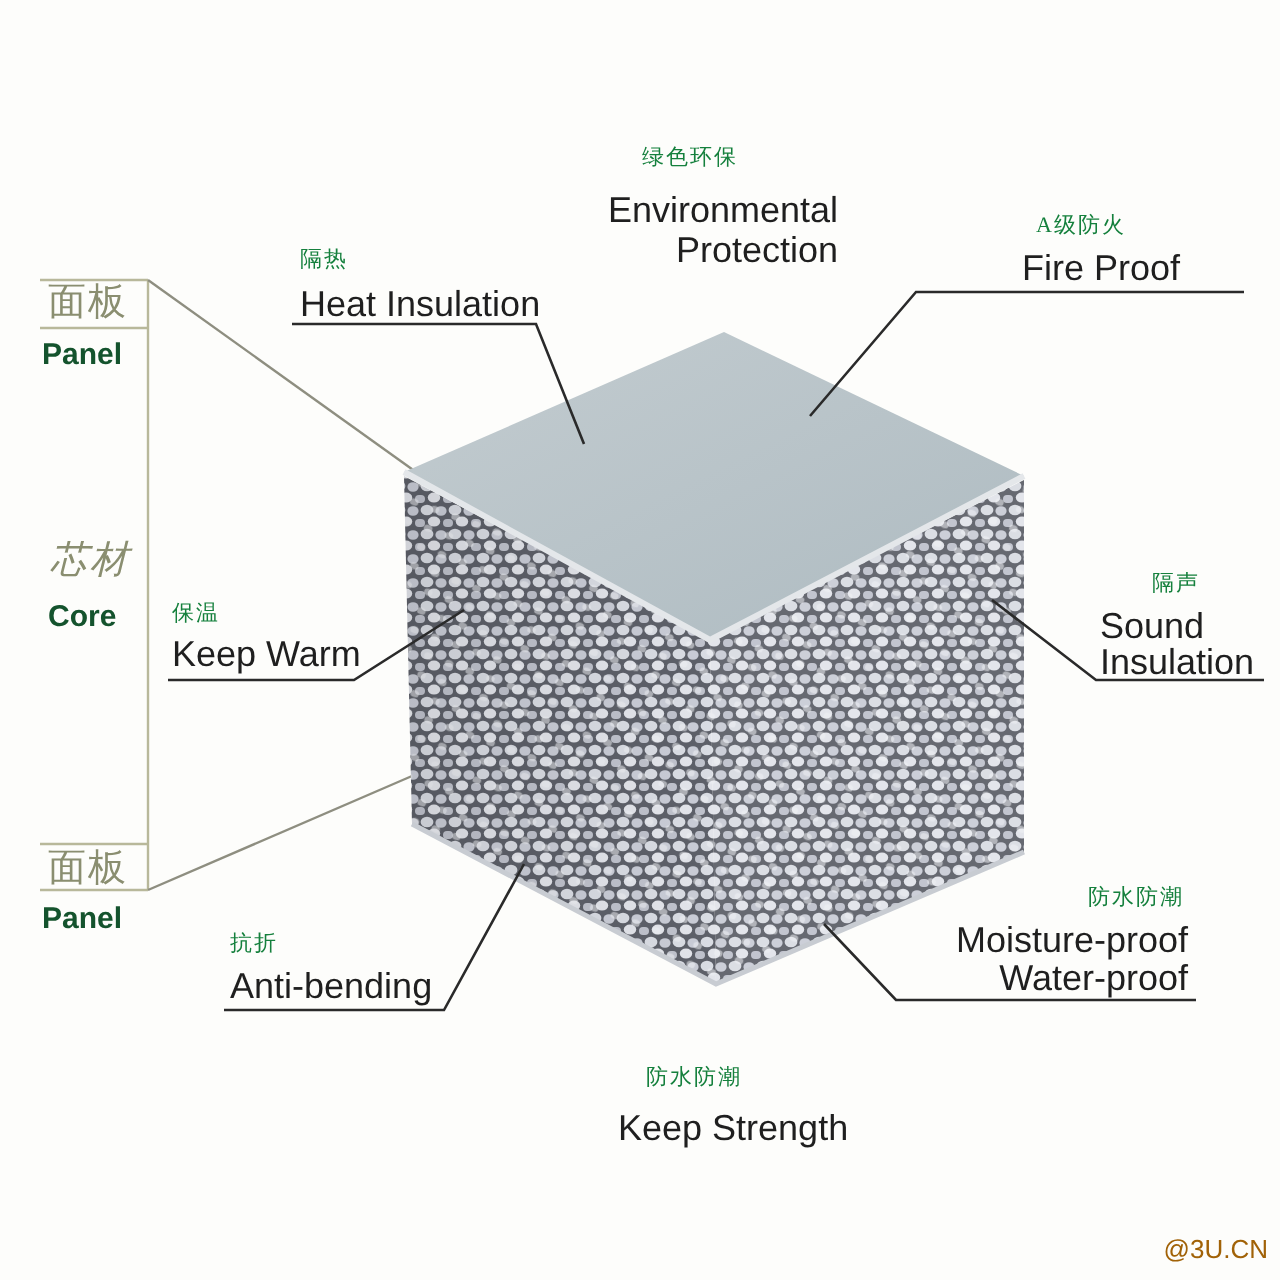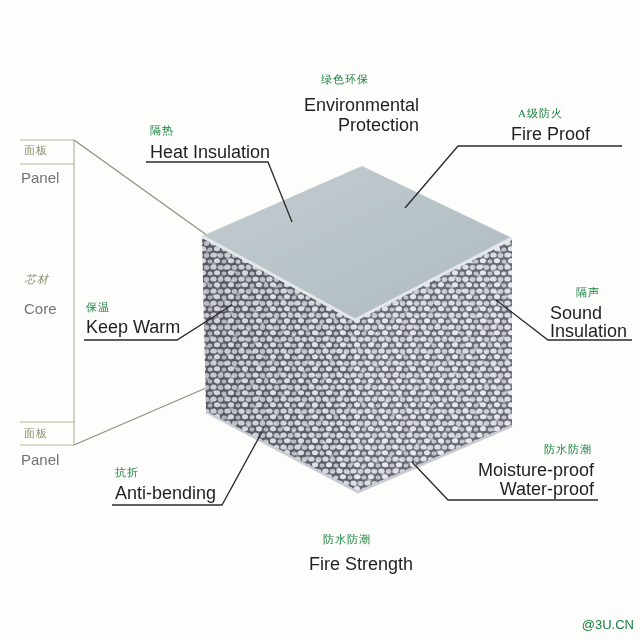--- a/index.html
+++ b/index.html
@@ -1,25 +1,25 @@
 <!DOCTYPE html>
 <html><head>
 <meta charset="utf-8">
 <style>
   html, body { margin:0; padding:0; }
   body { width:640px; height:640px; background:#fdfdfb; position:relative; overflow:hidden;
          font-family:"Liberation Sans", "DejaVu Sans", sans-serif; color:#1f1f1f; }
   .cn { font-family:Liberation Serif, serif; font-size:11px; color:#15803d; letter-spacing:1px; }
   .en { font-size:18px; color:#1f1f1f; }
-  .faded-cn { font-family:"DejaVu Serif", "Liberation Serif", serif; font-size:11px; color:#8a8e70; letter-spacing:1px; }
-  .faded-en { font-size:15px; color:#737373; }
+  .faded-cn { font-family:"DejaVu Serif", "Liberation Serif", serif; font-size:19px; color:#8a8e70; letter-spacing:1px; }
+  .faded-en { font-size:15px; color:#14532d;font-weight:bold; }
   svg.overlay { position:absolute; left:0; top:0; }
   .lbl { position:absolute; line-height:18px; }
   .right { }
-  .watermark { position:absolute; right:6px; bottom:8px; font-size:13px; color:#15803d; }
+  .watermark { position:absolute; right:6px; bottom:8px; font-size:13px; color:#a16207; }
 </style>
 </head>
 <body>
 
 <svg class="overlay" width="640" height="640" viewBox="0 0 640 640">
   <defs>
     <pattern id="beads" width="14" height="12" patternUnits="userSpaceOnUse">
       <rect width="14" height="12" fill="#5d6069"></rect>
       <ellipse cx="3.5" cy="3" rx="3.2" ry="2.6" fill="#d9dce3"></ellipse>
       <ellipse cx="10.5" cy="3.5" rx="2.8" ry="2.4" fill="#c9ccd6"></ellipse>
@@ -108,15 +108,15 @@
 <div class="lbl en" style="left:550px;top:322px;">Insulation</div>
 
 <div class="lbl cn" style="left:115px;top:463px;">抗折</div>
 <div class="lbl en" style="left:115px;top:484px;">Anti-bending</div>
 
 <div class="lbl cn right" style="right:48px;top:440px;">防水防潮</div>
 <div class="lbl en right" style="right:46px;top:461px;margin-left:20px;">Moisture-proof</div>
 <div class="lbl en right" style="right:46px;top:480px;margin-left:48px;">Water-proof</div>
 
 <div class="lbl cn" style="left:323px;top:530px;">防水防潮</div>
-<div class="lbl en" style="left:309px;top:555px;">Fire Strength</div>
+<div class="lbl en" style="left:309px;top:555px;">Keep Strength</div>
 
 <div class="watermark">@3U.CN</div>
 
 </body></html>

